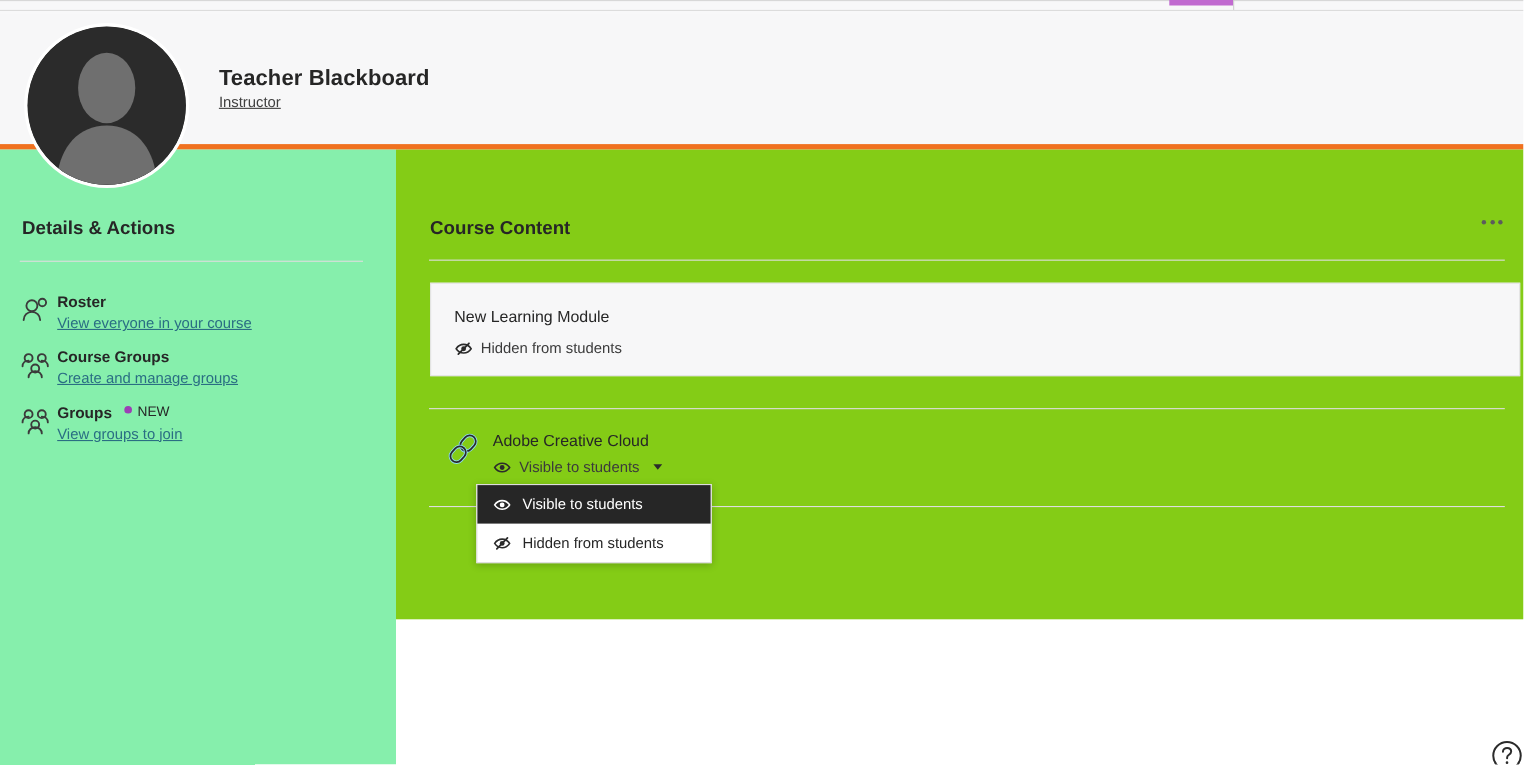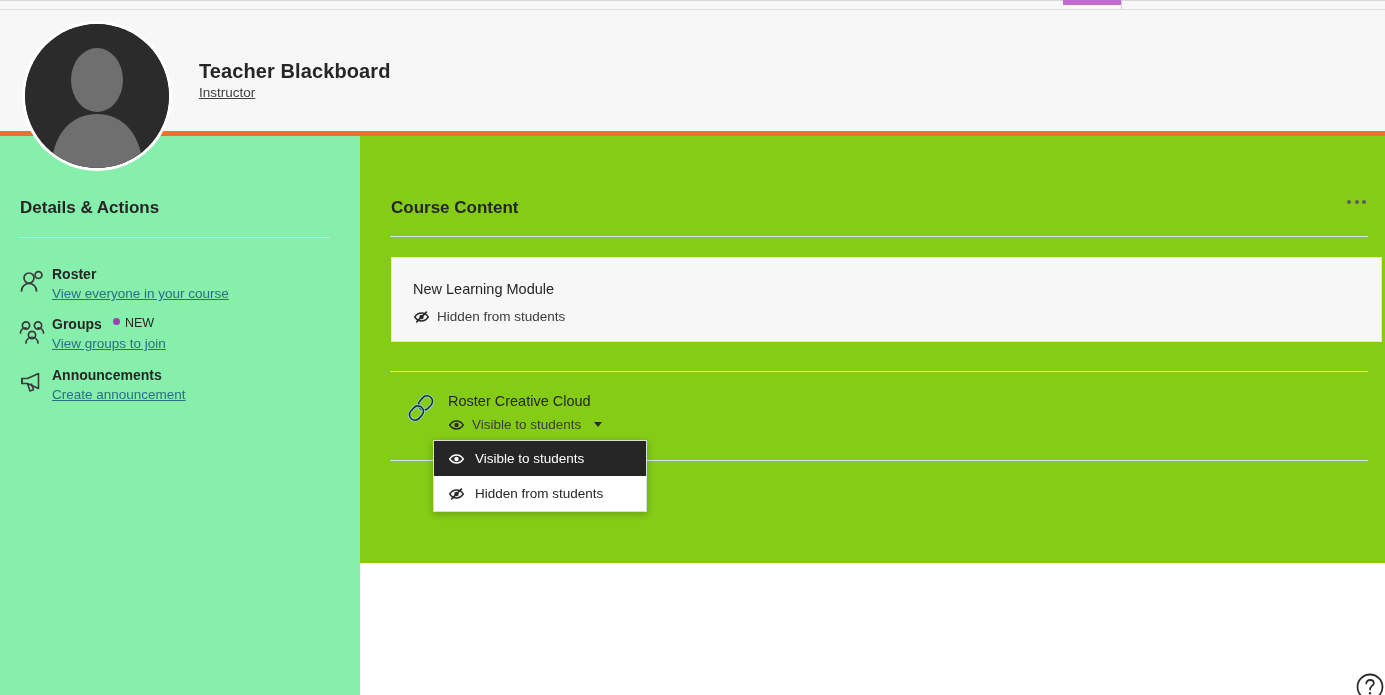--- a/index.html
+++ b/index.html
@@ -397,50 +397,53 @@
       <span class="si-icon">
         <svg width="28" height="28" viewBox="0 0 28 28" fill="none" stroke="#3b3b3b" stroke-width="1.7">
           <circle cx="11" cy="10" r="5"></circle>
           <path d="M3.5 23c0-4.4 3.4-7.5 7.5-7.5s7.5 3.1 7.5 7.5" stroke-linecap="round"></path>
           <circle cx="20.5" cy="7" r="3.4"></circle>
         </svg>
       </span>
       <span class="si-title">Roster</span>
       <span class="si-link">View everyone in your course</span>
     </div>
-
-
 
     <div class="sidebar-item">
       <span class="si-icon">
         <svg width="28" height="28" viewBox="0 0 28 28" fill="none" stroke="#3b3b3b" stroke-width="1.7">
           <circle cx="8" cy="7.5" r="3.6"></circle>
           <circle cx="20" cy="7.5" r="3.6"></circle>
           <circle cx="14" cy="17" r="3.6"></circle>
           <path d="M2.5 15c0-3 2.4-5.2 5.5-5.2" stroke-linecap="round"></path>
           <path d="M25.5 15c0-3-2.4-5.2-5.5-5.2" stroke-linecap="round"></path>
           <path d="M8 25c0-3.2 2.6-5.6 6-5.6s6 2.4 6 5.6" stroke-linecap="round"></path>
         </svg>
       </span>
+      <span class="si-title">Course Groups</span>
+      <span class="si-link">Create and manage groups</span>
+    </div>
+
+
+    <div class="sidebar-item">
+      <span class="si-icon">
+        <svg width="28" height="28" viewBox="0 0 28 28" fill="none" stroke="#3b3b3b" stroke-width="1.7">
+          <circle cx="8" cy="7.5" r="3.6"></circle>
+          <circle cx="20" cy="7.5" r="3.6"></circle>
+          <circle cx="14" cy="17" r="3.6"></circle>
+          <path d="M2.5 15c0-3 2.4-5.2 5.5-5.2" stroke-linecap="round"></path>
+          <path d="M25.5 15c0-3-2.4-5.2-5.5-5.2" stroke-linecap="round"></path>
+          <path d="M8 25c0-3.2 2.6-5.6 6-5.6s6 2.4 6 5.6" stroke-linecap="round"></path>
+        </svg>
+      </span>
       <span class="si-title">Groups</span>
       <span class="si-badge" style="left:113px;"><i class="dot"></i><span>NEW</span></span>
       <span class="si-link">View groups to join</span>
     </div>
 
-    <div class="sidebar-item">
-      <span class="si-icon">
-        <svg width="28" height="28" viewBox="0 0 28 28" fill="none" stroke="#3b3b3b" stroke-width="1.6">
-          <path d="M4 9.5h5.5l11-5v15l-11-5H4z" stroke-linejoin="round"></path>
-          <path d="M4 9.5v5" stroke-linecap="round"></path>
-          <path d="M9.5 14.5l2.5 7.5 3.5-1.3-2.2-6.2" stroke-linejoin="round"></path>
-        </svg>
-      </span>
-      <span class="si-title">Announcements</span>
-      <span class="si-link">Create announcement</span>
-    </div>
 
 
 
   </div>
 </div>
 
 <div class="col-divider"></div>
 
 <div class="main">
 
@@ -473,21 +476,21 @@
   <div class="link-icon">
     <svg width="36" height="36" viewBox="0 0 36 36" fill="none">
       <g transform="rotate(42 18 18)">
         <rect x="12.5" y="3.5" width="11" height="15.5" rx="5.5" fill="none" stroke="#8ddcef" stroke-width="3.2"></rect>
         <rect x="12.5" y="3.5" width="11" height="15.5" rx="5.5" fill="none" stroke="#2b2b2b" stroke-width="1.6"></rect>
         <rect x="12.5" y="17" width="11" height="15.5" rx="5.5" fill="none" stroke="#8ddcef" stroke-width="3.2"></rect>
         <rect x="12.5" y="17" width="11" height="15.5" rx="5.5" fill="none" stroke="#2b2b2b" stroke-width="1.6"></rect>
       </g>
     </svg>
   </div>
-  <div class="row-title">Roster Creative Cloud</div>
+  <div class="row-title">Adobe Creative Cloud</div>
   <div class="row-status">
     <span>
       <svg width="17" height="14" viewBox="0 0 20 16" fill="none" stroke="#2b2b2b" stroke-width="1.7">
         <path d="M2 8s3-4.6 8-4.6S18 8 18 8s-3 4.6-8 4.6S2 8 2 8z"></path>
         <circle cx="10" cy="8" r="2.6" fill="#2b2b2b" stroke="none"></circle>
       </svg>
     </span>
     <span>Visible to students</span>
     <span class="row-caret"></span>
   </div>

